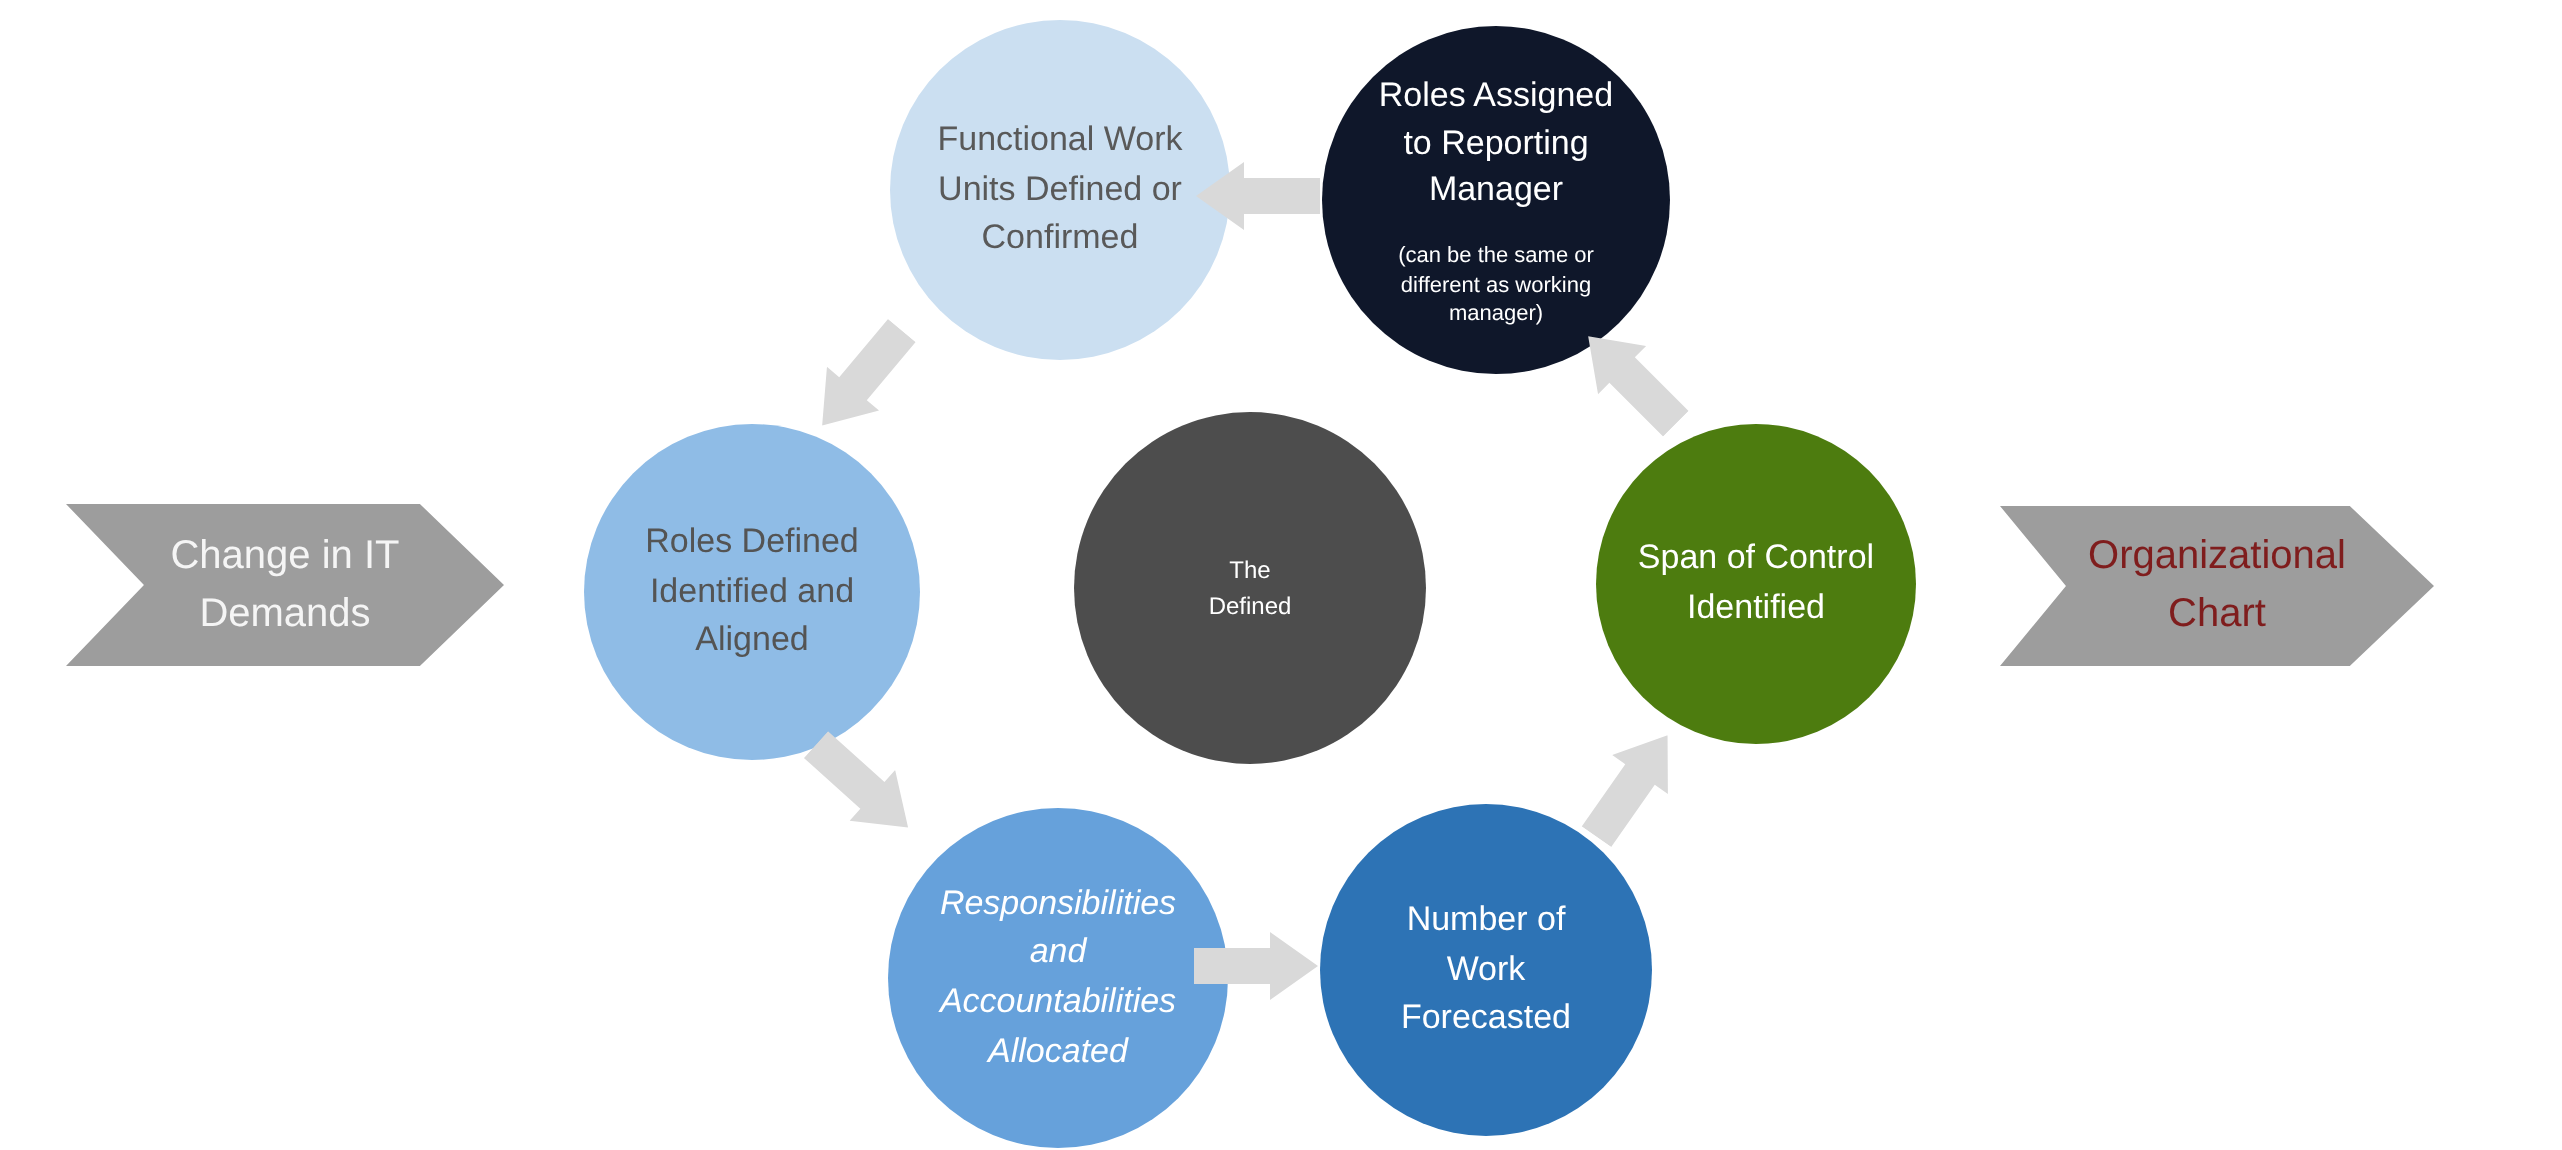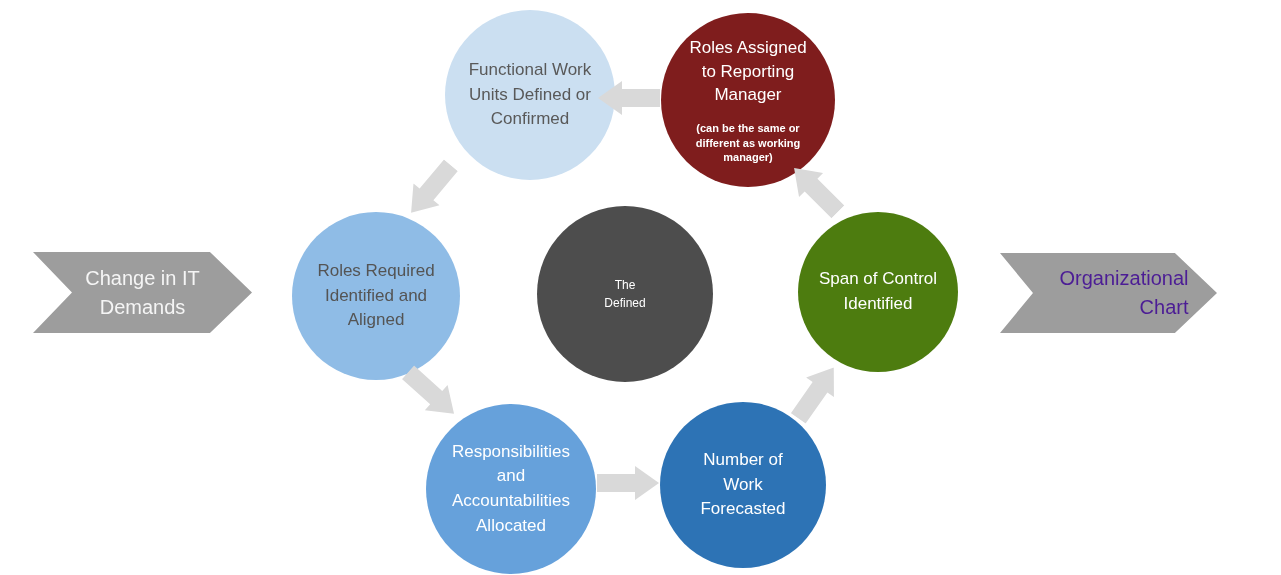--- a/index.html
+++ b/index.html
@@ -25,80 +25,80 @@
   .circle{
     position:absolute;border-radius:50%;
     display:flex;flex-direction:column;align-items:center;justify-content:center;
     text-align:center;
   }
   .center-circle{left:537px;top:206px;width:176px;height:176px;font-size:12px;line-height:1.5;}
   .center-circle span{display:block;}
   .step{font-size:17px;line-height:1.45;}
   .step-0{left:445px;top:10px;width:170px;height:170px;}
   .step-1{left:292px;top:212px;width:168px;height:168px;}
-  .step-2{left:426px;top:404px;width:170px;height:170px;}
+  .step-2{left:444px;top:404px;width:170px;height:170px;font-style:italic;}
   .step-3{left:660px;top:402px;width:166px;height:166px;}
   .step-4{left:798px;top:212px;width:160px;height:160px;}
   .step-5{left:661px;top:13px;width:174px;height:174px;}
   .step-0 .lbl{width:145px;}
   .step-1 .lbl{width:135px;}
   .step-2 .lbl{width:132px;}
   .step-3 .lbl{width:105px;}
   .step-4 .lbl{width:130px;}
   .step-5 .lbl{width:132px;line-height:1.4;}
-  .sublbl{width:122px;font-size:11px;font-weight:bold;line-height:1.3;margin-top:14px;}
+  .sublbl{width:122px;font-size:11px;font-weight:normal;line-height:1.3;margin-top:14px;}
   
   .flow-arrow{position:absolute;width:62px;height:34px;}
   .flow-arrow svg{display:block;width:62px;height:34px;}
   .fa-1{left:598px;top:81px;transform:rotate(180deg);}
   .fa-2{left:400px;top:172px;transform:rotate(130deg);}
   .fa-3{left:400px;top:376px;transform:rotate(42deg);}
   .fa-4{left:597px;top:466px;}
   .fa-5{left:785px;top:376px;transform:rotate(-55deg);}
   .fa-6{left:785px;top:173px;transform:rotate(-135deg);}
 </style>
 </head>
 <body>
 
 <div class="stage">
 
   <div class="chevron chevron-left" style="background: rgb(157, 157, 157); color: rgb(245, 245, 245);">
     <div class="lbl">Change in IT Demands</div>
   </div>
 
-  <div class="chevron chevron-right" style="background: rgb(157, 157, 157); color: #4c1d95; text-align: right;">
+  <div class="chevron chevron-right" style="background: rgb(157, 157, 157); color: #7f1d1d;">
     <div class="lbl">Organizational Chart</div>
   </div>
 
   <div class="circle center-circle" style="background: rgb(77, 77, 77); color: rgb(255, 255, 255);">
     <span>The</span>
     <span>Defined</span>
   </div>
 
   <div class="circle step step-0" style="background: rgb(203, 223, 241); color: rgb(89, 89, 89);">
     <div class="lbl">Functional Work Units Defined or Confirmed</div>
   </div>
 
   <div class="circle step step-1" style="background: rgb(143, 188, 230); color: rgb(84, 84, 84);">
-    <div class="lbl">Roles Required Identified and Aligned</div>
+    <div class="lbl">Roles Defined Identified and Aligned</div>
   </div>
 
   <div class="circle step step-2" style="background: rgb(102, 161, 219); color: rgb(255, 255, 255);">
     <div class="lbl">Responsibilities and Accountabilities Allocated</div>
   </div>
 
   <div class="circle step step-3" style="background: rgb(45, 115, 181); color: rgb(255, 255, 255);">
     <div class="lbl">Number of Work Forecasted</div>
   </div>
 
   <div class="circle step step-4" style="background: #4d7c0f; color: rgb(255, 255, 255);">
     <div class="lbl">Span of Control Identified</div>
   </div>
 
-  <div class="circle step step-5" style="background: #7f1d1d; color: rgb(255, 255, 255);">
+  <div class="circle step step-5" style="background: #0f172a; color: rgb(255, 255, 255);">
     <div class="lbl">Roles Assigned to Reporting Manager</div>
     <div class="sublbl">(can be the same or different as working manager)</div>
   </div>
 
   <div class="flow-arrow fa-1" style="color: rgb(217, 217, 217);">
     <svg viewBox="0 0 62 34">
         <polygon points="0,8 38,8 38,0 62,17 38,34 38,26 0,26" fill="currentColor"></polygon>
       </svg>
   </div>
   <div class="flow-arrow fa-2" style="color: rgb(217, 217, 217);">

